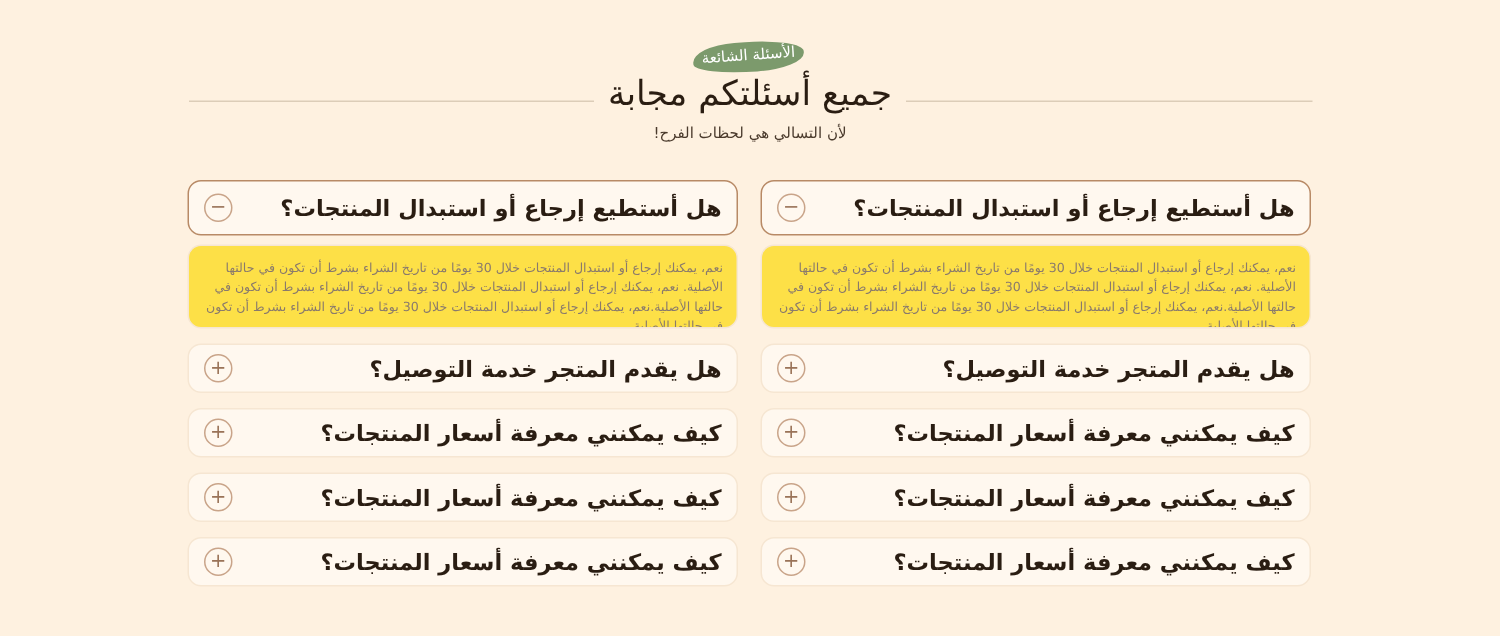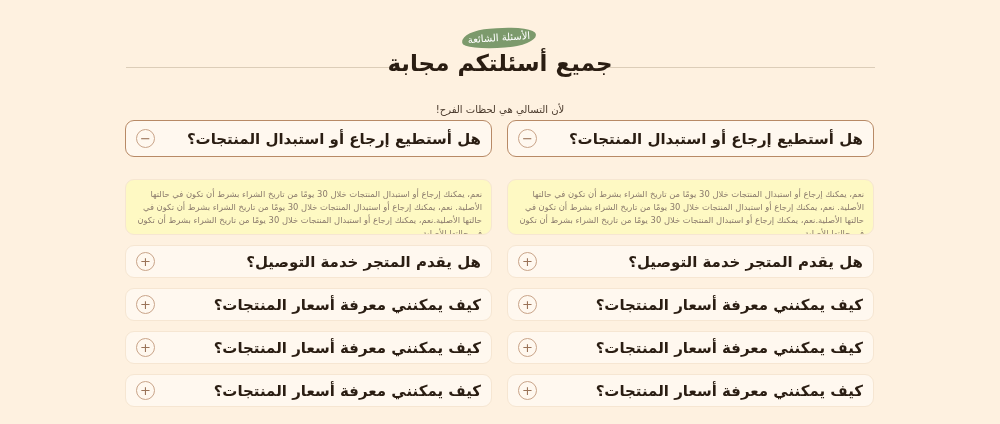--- a/index.html
+++ b/index.html
@@ -14,26 +14,26 @@
     .badge {
       position: absolute; left: 462px; top: 28px; width: 74px; height: 20px;
       background: #7c9a6c;
       border-radius: 40% 55% 45% 60% / 60% 45% 55% 40%;
       transform: rotate(-4deg);
       color: #ffffff; font-size: 10px; line-height: 20px; text-align: center;
       direction: rtl;
     }
     .title {
       position: absolute; left: 0; width: 1000px; top: 50px;
-      text-align: center; font-size: 23px; font-weight: bold; color: #2a1d12;
+      text-align: center; font-size: 23px; font-weight: normal; color: #2a1d12;
       direction: rtl;
     }
     .subtitle {
       position: absolute; left: 0; width: 1000px; top: 84px;
-      text-align: center; font-size: 10px; color: #4a3a2c; direction: rtl; margin-top: 20px;
+      text-align: center; font-size: 10px; color: #4a3a2c; direction: rtl;
     }
     .divider {
       position: absolute; top: 67px; height: 1px; background: #dccdb8;
     }
     .divider.left { left: 126px; width: 270px; }
     .divider.right { left: 604px; width: 271px; }
 
     .col { position: absolute; top: 120px; width: 367px; }
     .col.left { left: 125px; }
     .col.right { left: 507px; }
@@ -50,21 +50,21 @@
     .faq-q {
       font-size: 15px; font-weight: bold; color: #2a1d12; direction: rtl;
     }
     .toggle {
       width: 19px; height: 19px; border-radius: 50%;
       border: 1px solid #c9a489; background: transparent;
       display: flex; align-items: center; justify-content: center;
       color: #9a7358; font-size: 13px; line-height: 1;
     }
     .faq-body {
-      margin-top: 22px; border-radius: 9px; background: #fef9c3;
+      margin-top: 6px; border-radius: 9px; background: #fde047;
       border: 1px solid #f6e6d2; padding: 8px 9px 9px 9px;
       font-size: 8.4px; line-height: 13px; color: #8a7a6c;
       direction: rtl; text-align: right; height: 56px; overflow: hidden;
     }
   </style>
 </head>
 <body>
 
 <div class="page">
   <div class="badge">الأسئلة الشائعة</div>

